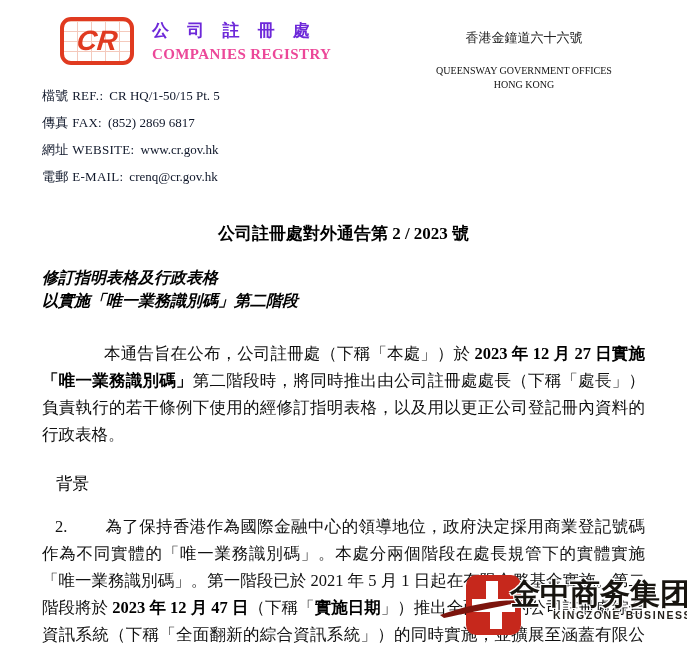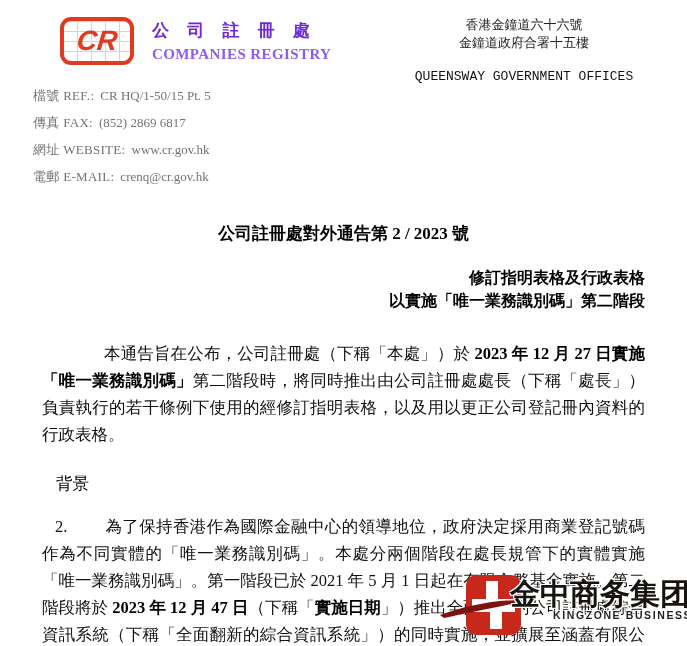--- a/index.html
+++ b/index.html
@@ -24,36 +24,36 @@
       repeating-linear-gradient(90deg, transparent 0 13px, #f4c9bc 13px 14px);
     display:flex;align-items:center;justify-content:center;
   }
   .cr-logo span{
     font-family:"Liberation Sans","DejaVu Sans",sans-serif;
     font-style:italic;font-weight:bold;font-size:28px;line-height:1;
     color:#e03a20;transform:skewX(-6deg);
   }
   .brand-names{margin-left:18px;padding-top:2px;}
   .brand-zh{font-size:17px;font-weight:bold;letter-spacing:7px;color:#6d28d9;}
-  .brand-en{font-size:15px;font-weight:bold;margin-top:4px;letter-spacing:0.4px;color:#8b5cf6;}
+  .brand-en{font-size:15px;font-weight:bold;margin-top:4px;letter-spacing:0.4px;color:#ec4899;}
 
-  .address{position:absolute;right:28px;top:17px;width:270px;text-align:center;font-family:Liberation Mono, monospace;}
+  .address{position:absolute;right:28px;top:29px;width:270px;text-align:center;}
   .addr-zh{font-size:13px;line-height:18px;color:#222;}
-  .addr-en{font-size:13px;line-height:14px;margin-top:17px;color:#111;}
+  .addr-en{font-size:10px;line-height:14px;margin-top:17px;color:#111;}
 
   
-  .contact{position:absolute;left:33px;top:87px;font-size:13px;color:#737373;}
+  .contact{position:absolute;left:42px;top:87px;font-size:13px;color:#0f172a;}
   .contact-row{height:27px;line-height:18px;}
   .contact-row .lbl{letter-spacing:0.3px;}
   .contact-row .val{margin-left:6px;}
 
   
   .main{position:absolute;left:42px;top:206px;width:603px;}
   .doc-title{text-align:center;font-size:17px;font-weight:bold;color:#000;margin:16px;}
-  .doc-subtitle{text-align:right;font-size:16px;font-weight:bold;color:#000;line-height:23px;margin-top:21px;}
+  .doc-subtitle{text-align:left;font-size:16px;font-weight:bold;color:#000;line-height:23px;margin-top:21px;font-style:italic;}
   .para{font-size:16.5px;line-height:27px;text-align:justify;margin-top:28px;color:#111;}
   .para b{font-weight:bold;color:#000;}
   .p1{text-indent:62px;}
   .section-heading{font-size:16.5px;font-weight:normal;color:#000;margin-top:25px;margin-left:14px;}
   .p2{margin-top:18px;}
   .para-num{display:inline-block;width:50px;padding-left:13px;text-indent:0;}
 
   
   .watermark{position:absolute;left:438px;top:570px;z-index:5;}
   .wm-logo{position:absolute;left:0;top:3px;}
@@ -81,24 +81,24 @@
     </div>
     <div class="brand-names">
       <div class="brand-zh">公 司 註 冊 處</div>
       <div class="brand-en">COMPANIES REGISTRY</div>
     </div>
   </div>
 
   <div class="address">
     <div class="addr-zh">
       <div>香港金鐘道六十六號</div>
-      <div>金鐘道政府合署十五樓</div>
     </div>
     <div class="addr-en">
       <div>QUEENSWAY GOVERNMENT OFFICES</div>
+      <div>HONG KONG</div>
     </div>
   </div>
 
   <div class="contact">
     <div class="contact-row">
       <span class="lbl">檔號 REF.:</span><span class="val">CR HQ/1-50/15 Pt. 5</span>
     </div>
     <div class="contact-row">
       <span class="lbl">傳真 FAX:</span><span class="val">(852) 2869 6817</span>
     </div>

